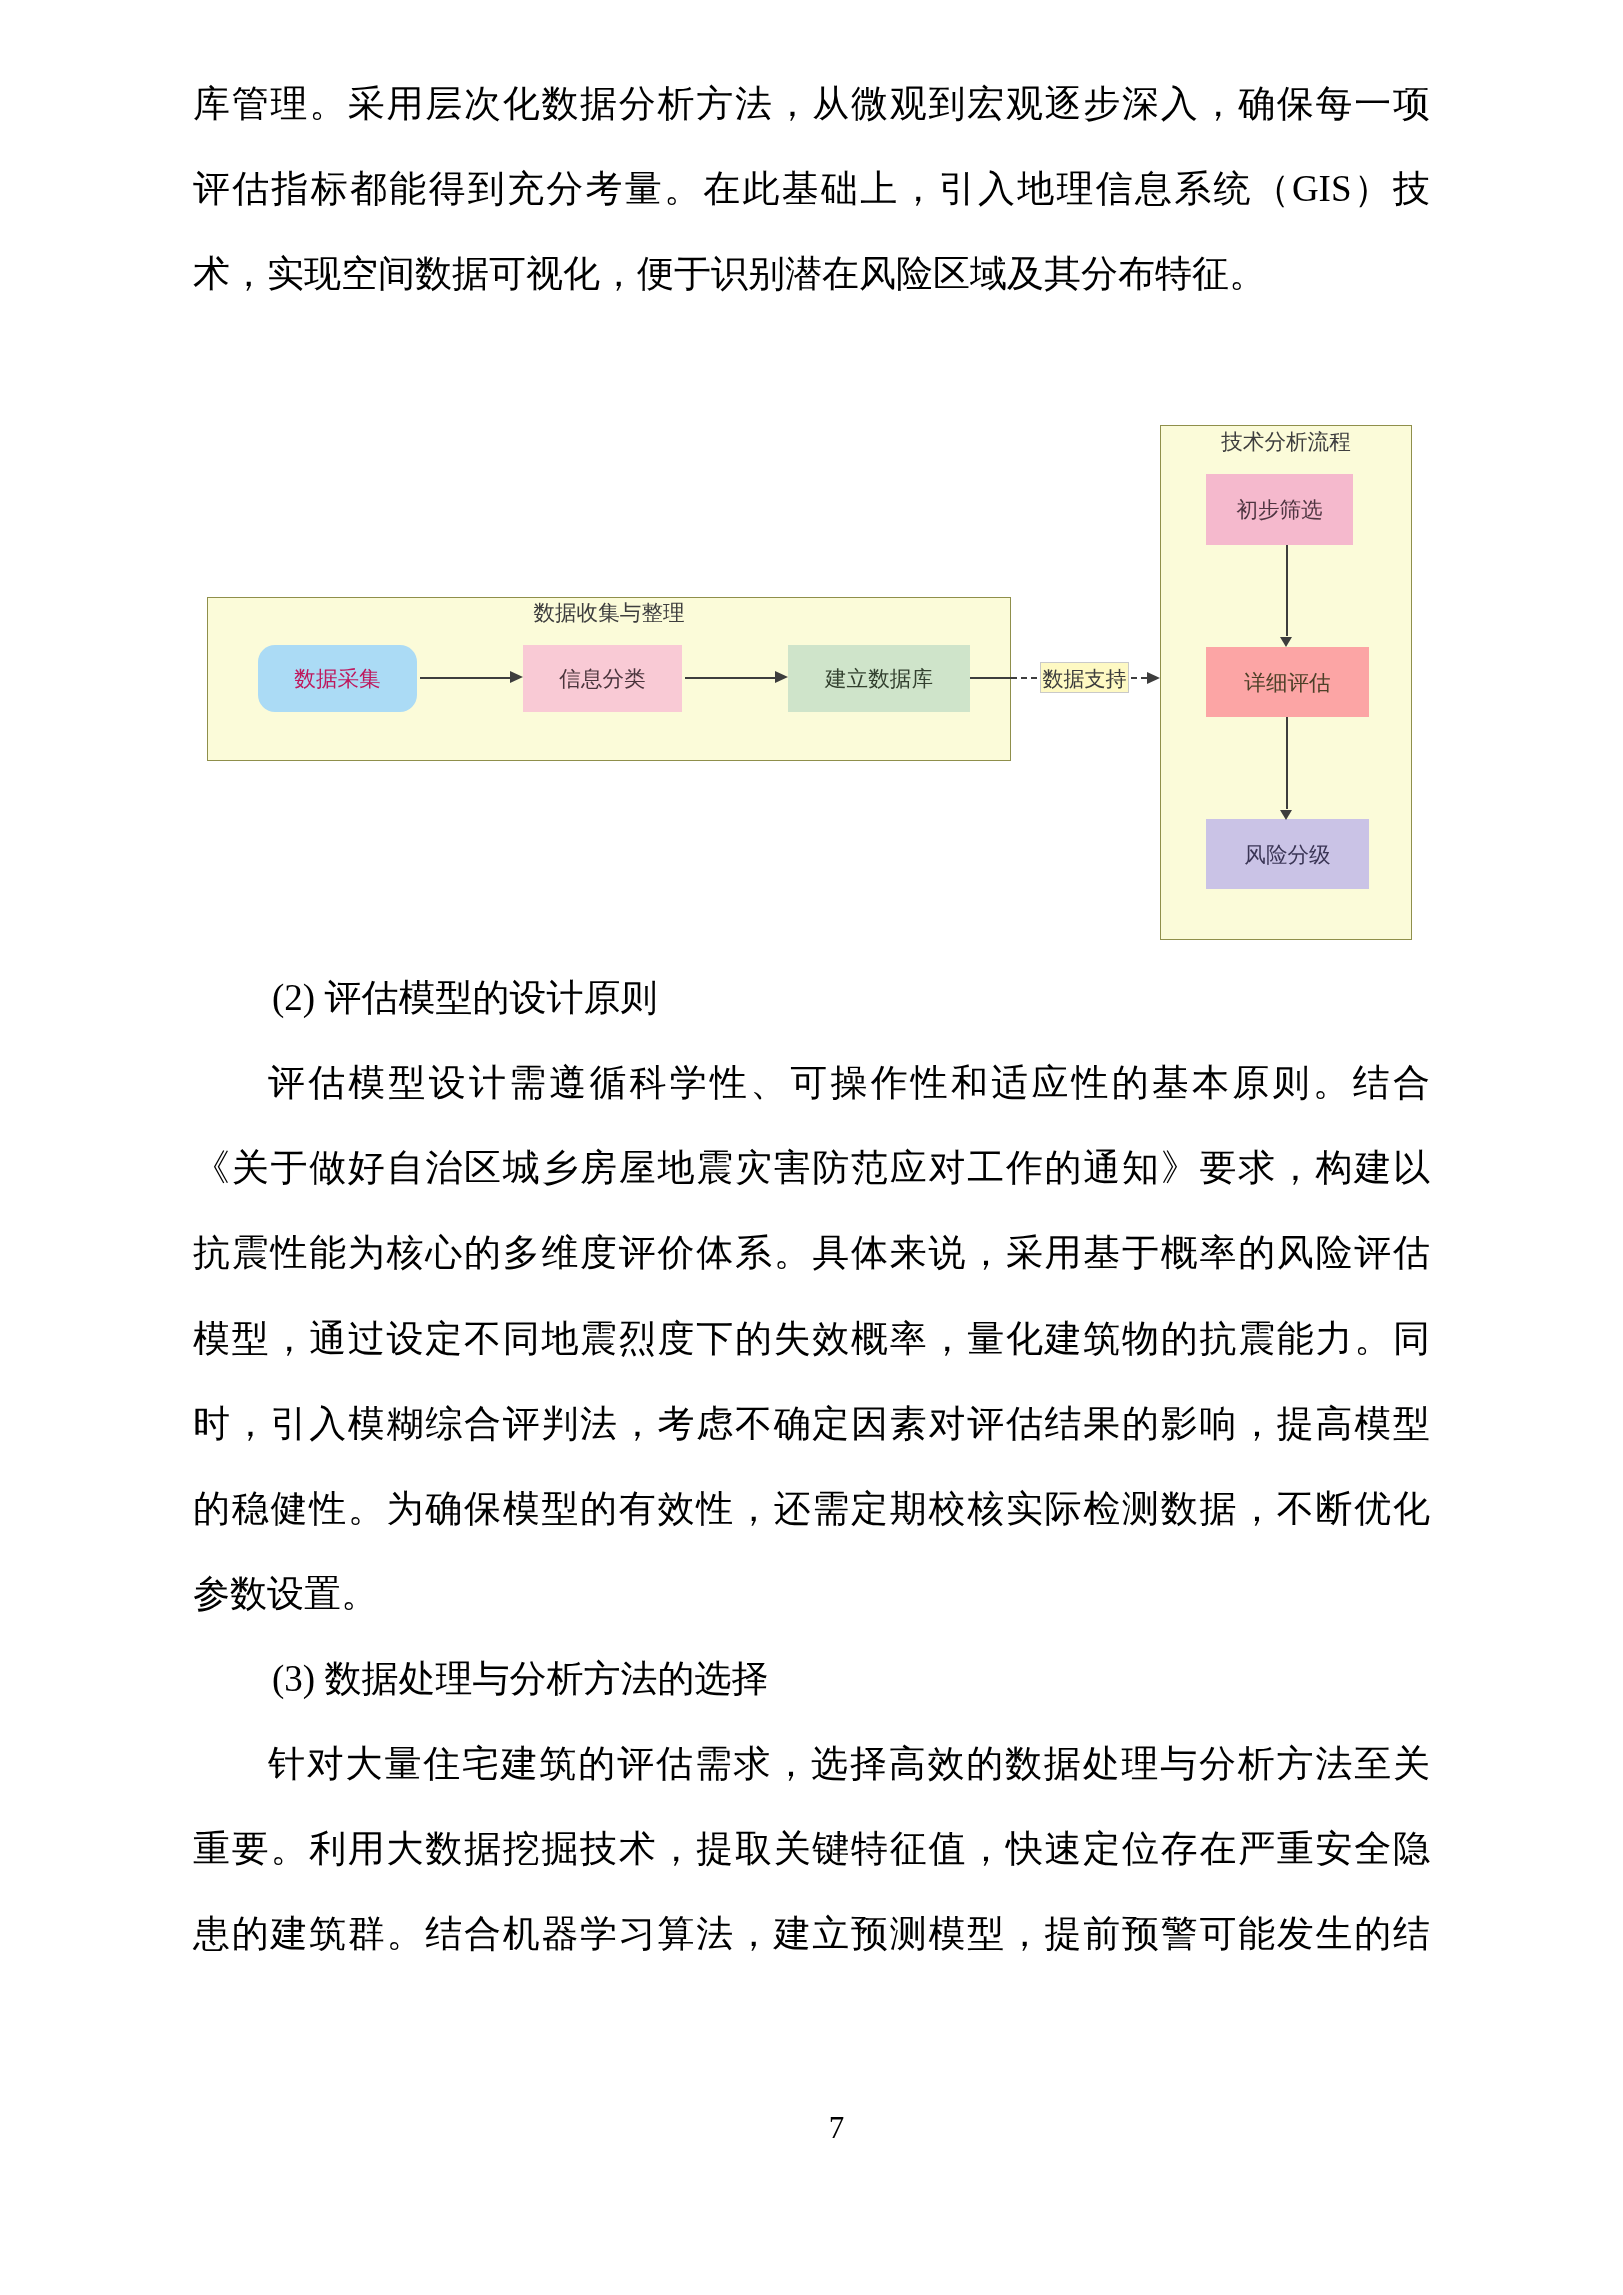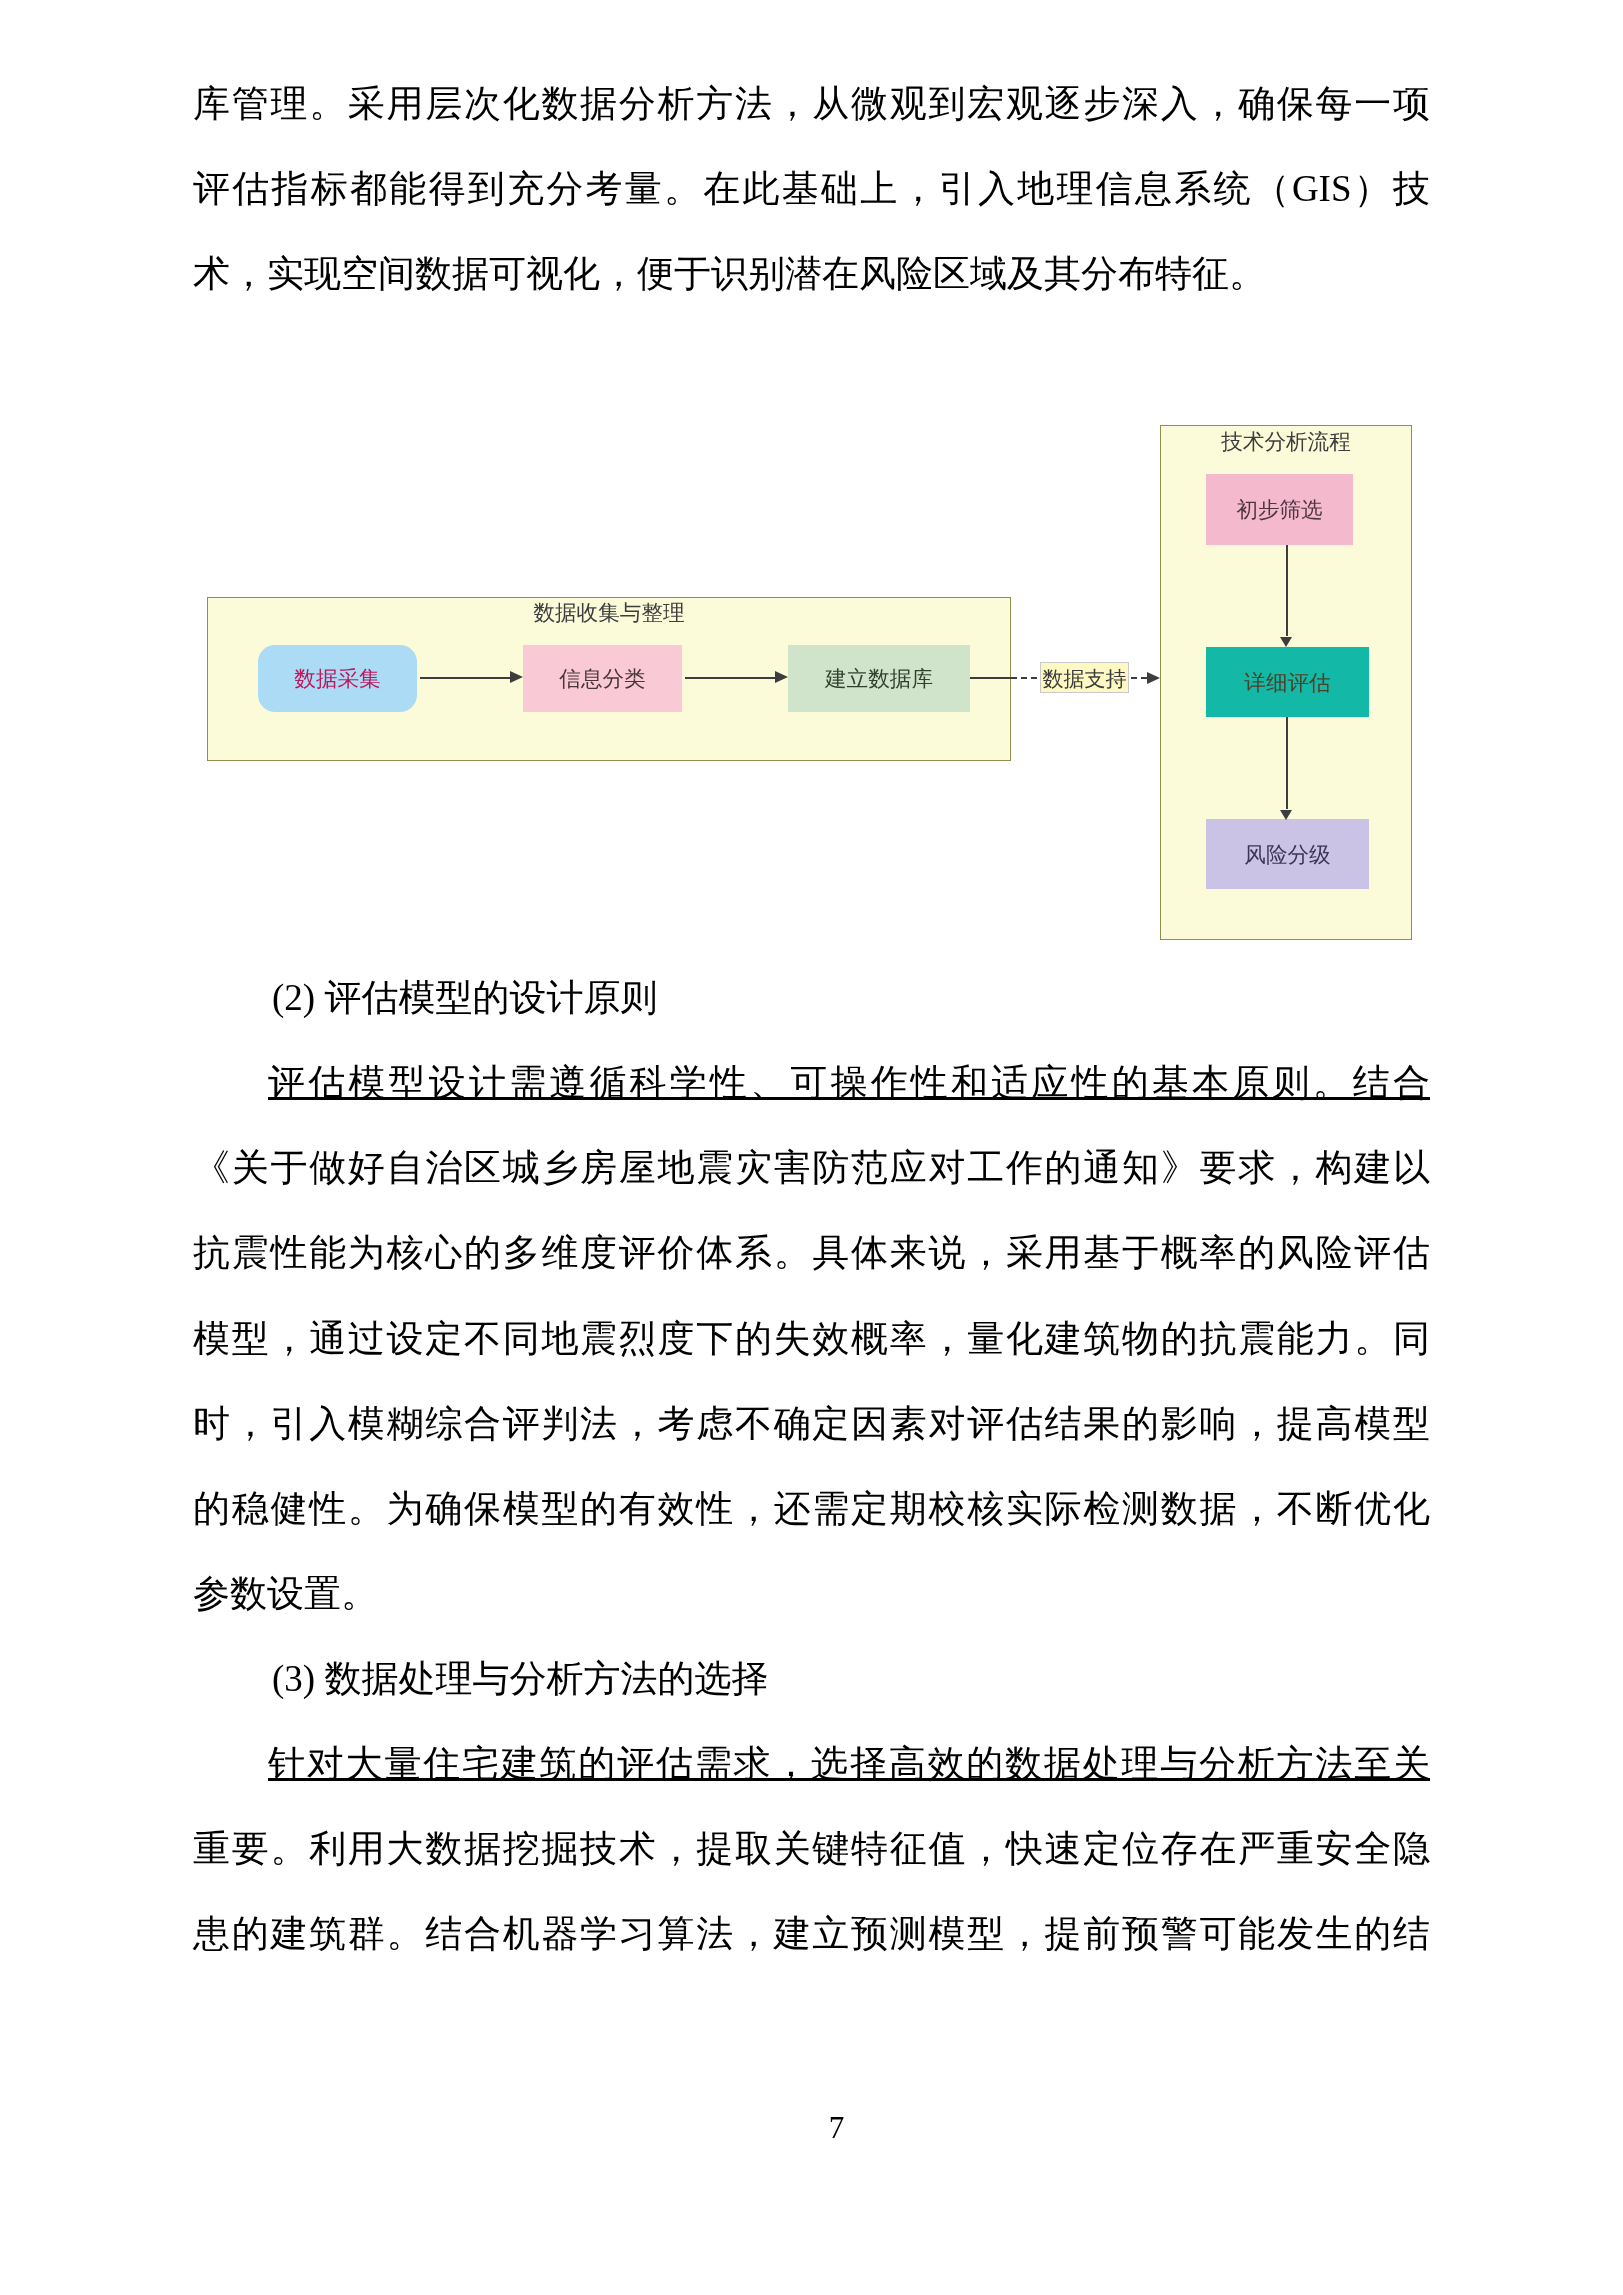--- a/index.html
+++ b/index.html
@@ -17,21 +17,21 @@
     left:193px;width:1237px;
     font-size:37px;line-height:39px;
     white-space:nowrap;
     color:#000;
   }
   .just{
     white-space:normal;
     text-align:justify;
     text-align-last:justify;
   }
-  .ind{text-indent:75px;text-decoration:underline;}
+  .ind{text-indent:75px;}
   .head{text-indent:79px;}
   
   .diagram *{box-sizing:border-box;}
   .group{
     position:absolute;
     background:#FBFBD9;
     border:1.3px solid #8F8F4B;
   }
   .group-title{
     position:absolute;
@@ -43,21 +43,21 @@
   .node{
     position:absolute;
     display:flex;align-items:center;justify-content:center;
     font-size:21.6px;
     font-family:"Liberation Sans","DejaVu Sans",sans-serif;
   }
   .n-blue  {background:#ABDBF5;color:#be185d;border-radius:17px;}
   .n-pink  {background:#F9CAD5;color:#4A353C;}
   .n-green {background:#CFE4CA;color:#33402F;font-family:Liberation Serif, serif;}
   .n-rpink {background:#F5B9CD;color:#4D3440;}
-  .n-orange{background:#14b8a6;color:#4D4028;}
+  .n-orange{background:#fca5a5;color:#4D4028;}
   .n-purple{background:#CAC3E6;color:#3A3555;}
   .harrow{position:absolute;height:2px;background:#3D3D3D;}
   .harrow::after{
     content:"";position:absolute;right:-13px;top:-5.9px;
     border-left:13px solid #3D3D3D;
     border-top:6.5px solid transparent;
     border-bottom:6.5px solid transparent;
   }
   .hline{position:absolute;height:2px;background:#3D3D3D;}
   .hdash{

